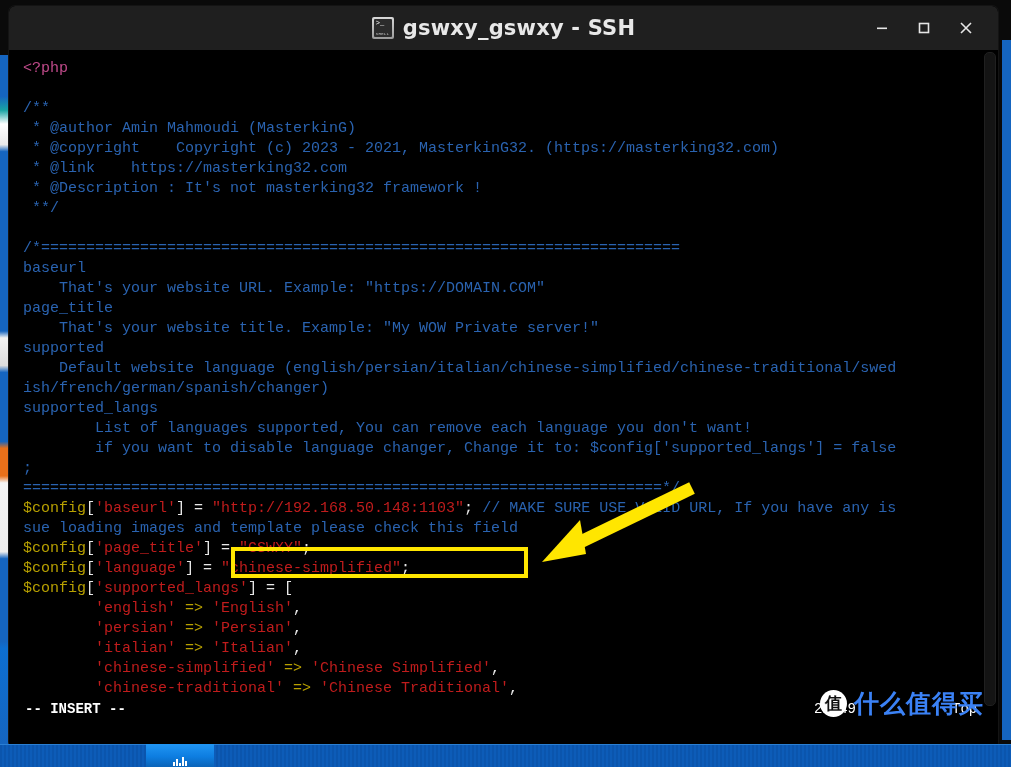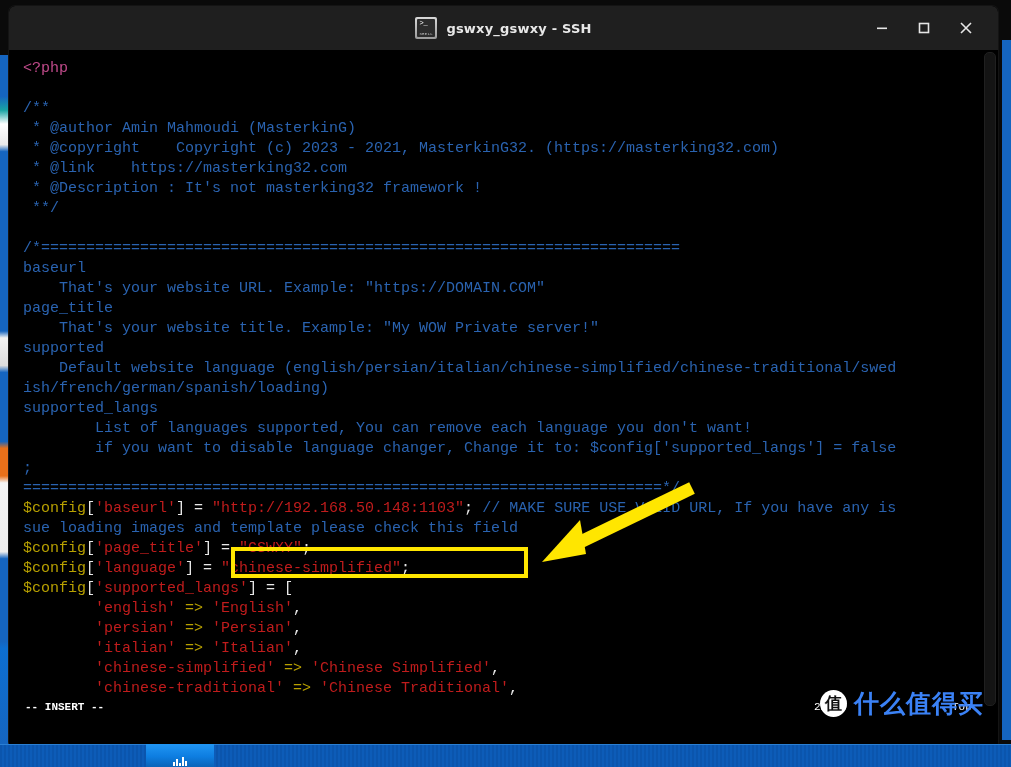--- a/index.html
+++ b/index.html
@@ -57,21 +57,21 @@
     padding:2px;box-sizing:border-box;
   }
   #shell-icon .scr{
     width:100%;height:100%;background:#2b2b2b;border-radius:1px;
     display:flex;flex-direction:column;justify-content:space-between;
     padding:1px 2px;box-sizing:border-box;
   }
   #shell-icon .scr .p{color:#fff;font-family:"Liberation Mono",monospace;font-size:7px;line-height:7px;}
   #shell-icon .scr .w{color:#c9c9c9;font-family:"Liberation Mono",monospace;font-size:4px;line-height:4px;letter-spacing:.3px;}
   #title-text{
-    color:#e8e8e8;font-size:13px;font-weight:bold;letter-spacing:.2px;
+    color:#e8e8e8;font-size:21px;font-weight:bold;letter-spacing:.2px;
     font-family:"DejaVu Sans",sans-serif;
   }
   #winbtns{
     margin-left:auto;display:flex;align-items:center;height:44px;
     padding-right:14px;gap:6px;position:relative;z-index:2;
   }
   #winbtns .wb{
     width:36px;height:34px;display:flex;align-items:center;justify-content:center;
     color:#e6e6e6;cursor:default;
   }
@@ -95,21 +95,21 @@
   .cm{color:#2a63b0;}       
   .var{color:#b8a000;}      
   .pun{color:#e8e8e8;}      
   .str{color:#c01c1c;}      
   .arr{color:#b8a000;}      
   .tag{color:#c04a8a;}      
 
   #statusline{
     position:absolute;left:0;right:0;bottom:22px;height:24px;
     font-family:"Liberation Mono","DejaVu Sans Mono",monospace;
-    font-size:11px;color:#ffffff;
+    font-size:14px;color:#ffffff;
   }
   #st-mode{position:absolute;left:16px;top:1px;font-weight:bold;color:#ffffff;}
   #st-pos{position:absolute;left:805px;top:1px;color:#ffffff;}
   #st-top{position:absolute;left:943px;top:1px;color:#ffffff;text-align:center;}
 
   
   #hl-box{
     position:absolute;left:222px;top:497px;width:297px;height:31px;
     border:4px solid #ffe600;box-sizing:border-box;pointer-events:none;
   }
@@ -181,21 +181,21 @@
 <span class="cm"> * @Description : It's not masterking32 framework !</span>
 <span class="cm"> **/</span>
 <span class="cm"></span>
 <span class="cm">/*=======================================================================</span>
 <span class="cm">baseurl</span>
 <span class="cm">    That's your website URL. Example: "https://DOMAIN.COM"</span>
 <span class="cm">page_title</span>
 <span class="cm">    That's your website title. Example: "My WOW Private server!"</span>
 <span class="cm">supported</span>
 <span class="cm">    Default website language (english/persian/italian/chinese-simplified/chinese-traditional/swed</span>
-<span class="cm">ish/french/german/spanish/loading)</span>
+<span class="cm">ish/french/german/spanish/changer)</span>
 <span class="cm">supported_langs</span>
 <span class="cm">        List of languages supported, You can remove each language you don't want!</span>
 <span class="cm">        if you want to disable language changer, Change it to: $config['supported_langs'] = false</span>
 <span class="cm">;</span>
 <span class="cm">=======================================================================*/</span>
 <span class="var">$config</span><span class="pun">[</span><span class="str">'baseurl'</span><span class="pun">] = </span><span class="str">"http://192.168.50.148:1103"</span><span class="pun">;</span><span class="cm"> // MAKE SURE USE VALID URL, If you have any is</span>
 <span class="cm">sue loading images and template please check this field</span>
 <span class="var">$config</span><span class="pun">[</span><span class="str">'page_title'</span><span class="pun">] = </span><span class="str">"GSWXY"</span><span class="pun">;</span>
 <span class="var">$config</span><span class="pun">[</span><span class="str">'language'</span><span class="pun">] = </span><span class="str">"chinese-simplified"</span><span class="pun">;</span>
 <span class="var">$config</span><span class="pun">[</span><span class="str">'supported_langs'</span><span class="pun">] = [</span>

